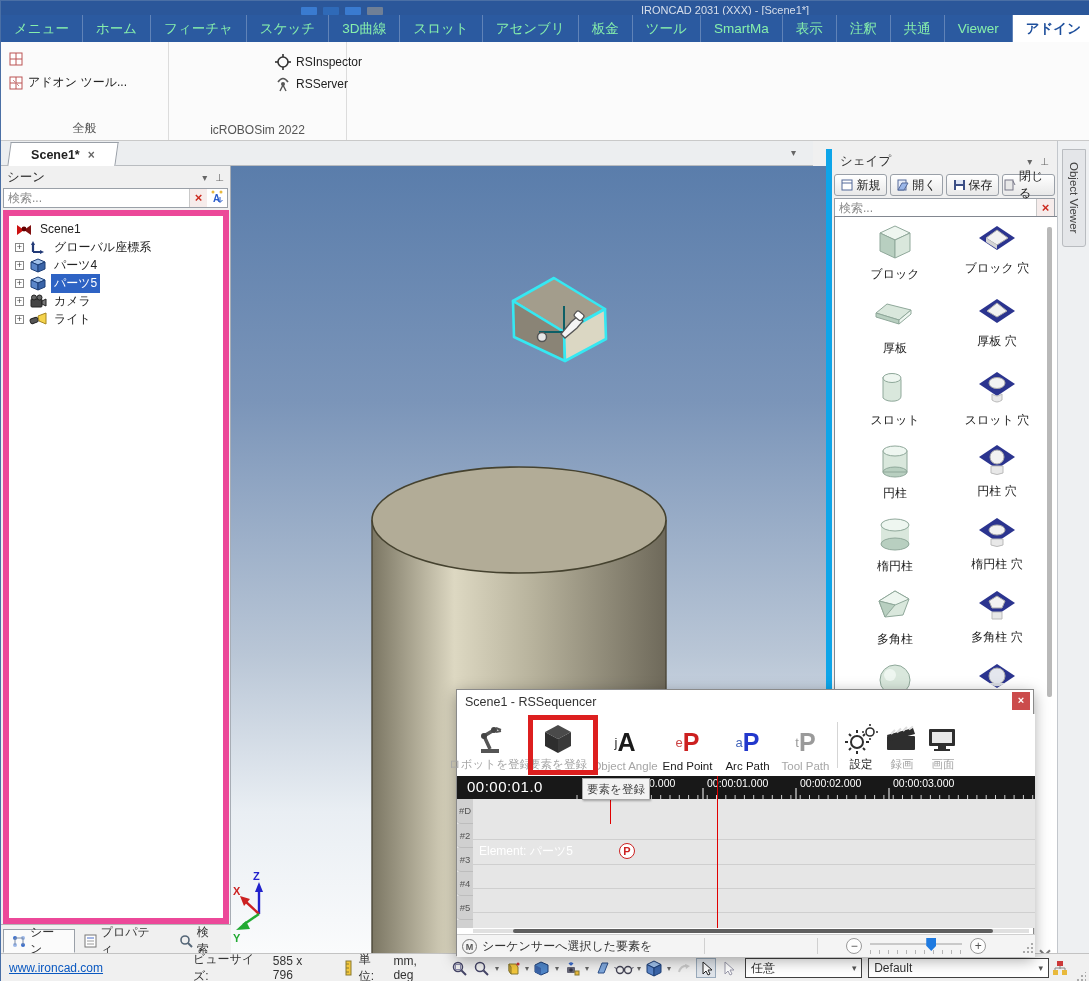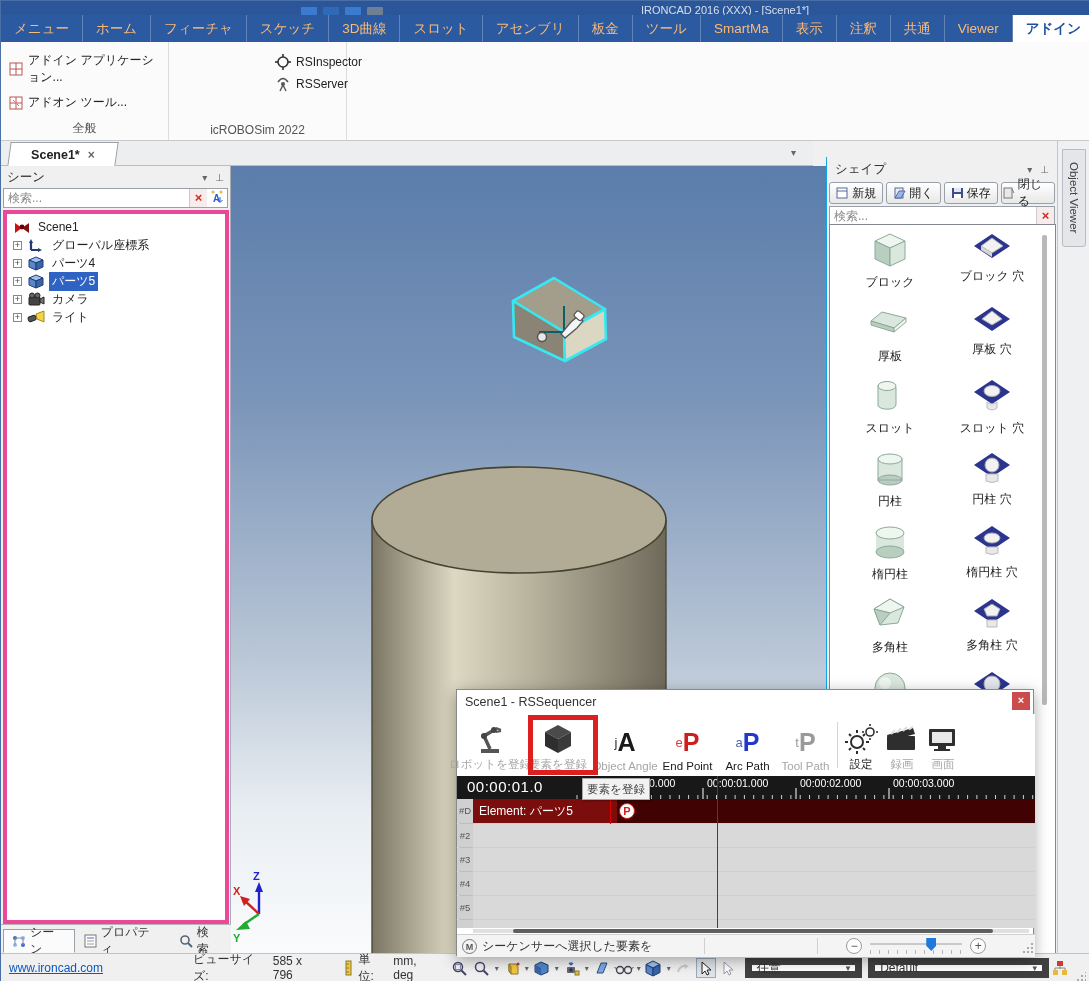--- a/index.html
+++ b/index.html
@@ -7,21 +7,21 @@
     font-family:"Liberation Sans","DejaVu Sans",sans-serif; font-size:12px; color:#222; }
   .abs { position:absolute; }
   #frame { position:relative; width:1089px; height:981px; background:#f0f0f0; border:1px solid #4a6fa5; }
 
   
   #titlebar { left:0; top:0; width:1089px; height:14px; background:#2b579a; overflow:hidden; }
   #titlebar .ttxt { position:absolute; left:640px; top:3px; color:rgba(255,255,255,.8); font-size:11px; white-space:nowrap; }
   #qat { position:absolute; left:300px; top:6px; display:flex; gap:6px; }
   #qat i { display:block; width:16px; height:8px; border-radius:1px; }
   #menubar { left:0; top:14px; width:1089px; height:27px; background:#2b5aa0; display:flex; align-items:stretch; }
-  .menu-tab { color:#fdba74; font-size:13.5px; padding:0 13px; display:flex; align-items:center; border-right:1px solid rgba(255,255,255,.25); cursor:default; white-space:nowrap; }
+  .menu-tab { color:#86efac; font-size:13.5px; padding:0 13px; display:flex; align-items:center; border-right:1px solid rgba(255,255,255,.25); cursor:default; white-space:nowrap; }
   .menu-tab.active { background:#fff; color:#1e4f9c; border-right:none; font-weight:bold; }
 
   
   #ribbon { left:0; top:41px; width:1089px; height:99px; background:#fbfbfb; border-bottom:1px solid #c9c9c9; }
   .rib-group { position:absolute; top:0; height:98px; }
   .rib-group .glabel { position:absolute; bottom:3px; left:0; right:0; text-align:center; color:#555; font-size:12px; }
   #rib-g1 { left:0; width:168px; border-right:1px solid #dcdcdc; }
   .rib-item { display:flex; align-items:center; gap:5px; padding:4px 8px; font-size:12px; color:#222; }
   #rib-g2 { left:168px; width:178px; border-right:1px solid #dcdcdc; }
   #rsseq-btn { position:absolute; left:24px; top:8px; width:80px; text-align:center; }
@@ -37,37 +37,37 @@
   #strip-caret { position:absolute; left:790px; top:6px; color:#666; font-size:10px; }
 
   
   #left-panel { left:0; top:165px; width:230px; height:787px; background:#f0f0f0; border-right:1px solid #a7adb5; }
   .panel-head { height:22px; display:flex; align-items:center; padding:0 6px; color:#333; font-size:12.5px; }
   .panel-head .spacer { flex:1; }
   .panel-head .ic { color:#666; font-size:10px; margin-left:8px; }
   .searchrow { height:20px; margin:0 2px; background:#fff; border:1px solid #9aa0a8; display:flex; align-items:center; }
   .searchrow .ph { flex:1; color:#8a8a8a; padding-left:4px; font-size:12px; }
   .clear-x { width:18px; height:18px; background:#f6eceb; border-left:1px solid #c9c9c9; color:#cc2a1f; font-weight:bold; text-align:center; line-height:17px; font-size:13px; }
-  #tree { position:absolute; left:2px; top:44px; width:226px; height:714px; background:#fff; border:4px solid #ec4899; overflow:hidden; }
+  #tree { position:absolute; left:2px; top:44px; width:226px; height:714px; background:#fff; border:6px solid #ec4899; overflow:hidden; }
   .tree-row { display:flex; align-items:center; height:18px; font-size:12px; white-space:nowrap; }
   .tree-row .exp { width:9px; height:9px; border:1px solid #888; background:#fff; font-size:9px; line-height:7px; text-align:center; color:#444; margin:0 5px 0 6px; }
   .tree-row .noexp { width:0; margin-left:6px; }
   .tree-row .ticon { width:18px; height:15px; margin-right:4px; }
   .tree-row .tlabel { padding:1px 3px; }
   .tree-row .tlabel.sel { background:#2e63c4; color:#fff; }
   #left-tabs { position:absolute; left:0; top:758px; width:230px; height:29px; background:#f0f0f0; border-top:1px solid #b5b5b5; display:flex; align-items:flex-end; padding:0 2px; }
   .ltab { display:flex; align-items:center; gap:4px; height:24px; padding:0 8px; font-size:12px; color:#333; border:1px solid transparent; }
   .ltab.active { background:#fbfbfb; border:1px solid #9aa0a8; border-bottom:1px solid #fbfbfb; }
 
   
   #viewport { left:230px; top:165px; width:595px; height:787px;
     background:linear-gradient(#5a7dab 0%, #7b95b9 30%, #b9c6d6 62%, #e9eef3 82%, #fafbfc 100%); overflow:hidden; }
 
   
-  #right-panel { left:825px; top:156px; width:231px; height:812px; background:#f0f0f0; border-left:1px solid #0ea5e9; }
+  #right-panel { left:825px; top:148px; width:231px; height:812px; background:#f0f0f0; border-left:6px solid #0ea5e9; }
   #shape-head { height:25px; display:flex; align-items:center; padding:0 8px; font-size:12.5px; color:#333; }
   #shape-btns { height:22px; display:flex; gap:3px; padding:0 2px; }
   .sbtn { flex:1; display:flex; align-items:center; justify-content:center; gap:3px; background:linear-gradient(#ffffff,#e8e8e8); border:1px solid #9aa0a8; border-radius:3px; font-size:12px; }
   #catalog { position:absolute; left:2px; top:67px; width:227px; height:743px; background:#fff; border:1px solid #828790; overflow:hidden; }
   .cat-item { position:absolute; width:100px; text-align:center; }
   .cat-item .clabel { font-size:12px; color:#222; margin-top:2px; white-space:nowrap; }
   #cat-scroll { position:absolute; right:8px; top:10px; width:5px; height:470px; background:#b9b9b9; border-radius:2px; }
   #cat-more { position:absolute; right:6px; bottom:6px; width:12px; height:8px; }
   #cat-more::before { content:""; position:absolute; left:2px; top:0px; width:6px; height:6px; border-right:2px solid #777; border-bottom:2px solid #777; transform:rotate(45deg); }
 
@@ -90,21 +90,21 @@
   .letters .sm { font-size:13px; vertical-align:6px; }
   .letters .bg { font-size:25px; font-weight:bold; }
   #annot { position:absolute; left:71px; top:1px; width:70px; height:60px; border:5px solid #dd1f1f; z-index:5; }
   #seq-timebar { position:absolute; left:0; top:86px; width:578px; height:23px; background:#181818; color:#fff; }
   #time-display { position:absolute; left:10px; top:2px; font-size:15px; letter-spacing:.5px; }
   #ruler { position:absolute; left:0; top:0; width:578px; height:23px; }
   #tooltip { position:absolute; left:125px; top:88px; width:68px; height:22px; background:#f2f2f2; border:1px solid #a8a8a8; box-shadow:1px 1px 2px rgba(0,0,0,.3); font-size:11.5px; color:#444; display:flex; align-items:center; justify-content:center; z-index:6; white-space:nowrap; }
   #seq-rows { position:absolute; left:0; top:109px; width:578px; height:129px; overflow:hidden; background:#e6e6e6; }
   .srow { position:absolute; left:0; width:578px; display:flex; }
   .srow .rid { width:16px; background:#d0d0d0; border-bottom:1px solid #bdbdbd; border-radius:0 0 0 4px; font-size:9.5px; color:#555; text-align:center; padding-top:6px; }
-  .srow .rbody { flex:1; background:#d9d9d9; border-bottom:1px solid #cfcfcf; position:relative; }
+  .srow .rbody { flex:1; background:#d9d9d9; border-bottom:1px solid #cfcfcf; position:relative;margin-top:40px; }
   .srow.elem .rbody { background:#400202; }
   .srow.elem .seg { position:absolute; left:0; top:0; bottom:0; width:144px; background:#7c0d0d; }
   .srow.elem .etext { position:absolute; left:6px; top:4px; color:#fff; font-size:12px; white-space:nowrap; z-index:2; }
   .pmark { position:absolute; left:146px; top:4px; width:16px; height:16px; border-radius:50%; background:#fff; border:1px solid #cc2222; color:#cc2222; font-weight:bold; font-size:11px; text-align:center; line-height:15px; z-index:3; }
   #playhead { position:absolute; left:260px; top:86px; width:1px; height:152px; background:#e00000; z-index:4; }
   #pline { position:absolute; left:153px; top:109px; width:1px; height:25px; background:#e00000; z-index:4; }
   #hscroll { position:absolute; left:16px; top:239px; width:556px; height:4px; background:#e0e0e0; }
   #hscroll .thumb { position:absolute; left:40px; width:480px; height:4px; background:#5f5f5f; border-radius:2px; }
   #seq-status { position:absolute; left:0; top:244px; width:578px; height:23px; background:#f4f4f4; border-top:1px solid #d0d0d0; display:flex; align-items:center; font-size:12px; color:#333; }
   #seq-status .mcirc { width:15px; height:15px; border-radius:50%; border:1px solid #777; color:#555; font-size:9px; font-weight:bold; text-align:center; line-height:14px; margin:0 5px; }
@@ -123,21 +123,21 @@
                radial-gradient(circle at 11px 9px,#aaa 1.2px,transparent 1.5px),
                radial-gradient(circle at 11px 5px,#aaa 1.2px,transparent 1.5px),
                radial-gradient(circle at 11px 1px,#aaa 1.2px,transparent 1.5px); }
 
   
   #statusbar { left:0; top:952px; width:1089px; height:29px; background:#f0f0f0; border-top:1px solid #c3c3c3; display:flex; align-items:center; font-size:12px; color:#333; }
   #statusbar .link { color:#0a58c0; text-decoration:underline; margin:0 10px 0 8px; }
   #statusbar .stat-ic { display:flex; align-items:center; justify-content:center; width:20px; height:20px; margin:0 1px; }
   #statusbar .stat-ic.pressed { background:#dfe4ea; border:1px solid #9ab; }
   #statusbar .scaret { font-size:8px; color:#666; margin:0 2px; }
-  .combo { height:20px; background:#fff; border:7px solid #404040; display:flex; align-items:center; font-size:12px; padding-left:5px; position:relative; margin-left:6px; }
+  .combo { height:20px; background:#fff; border:1px solid #404040; display:flex; align-items:center; font-size:12px; padding-left:5px; position:relative; margin-left:6px; }
   .combo .cv { flex:1; }
   .combo .ccaret { width:14px; text-align:center; color:#555; font-size:9px; }
   #sb-grip { margin:0 4px 0 6px; width:10px; height:10px; align-self:flex-end;
     background:radial-gradient(circle at 2px 8px,#aaa 1px,transparent 1.4px),
                radial-gradient(circle at 6px 8px,#aaa 1px,transparent 1.4px),
                radial-gradient(circle at 6px 4px,#aaa 1px,transparent 1.4px),
                radial-gradient(circle at 10px 8px,#aaa 1px,transparent 1.4px),
                radial-gradient(circle at 10px 4px,#aaa 1px,transparent 1.4px),
                radial-gradient(circle at 10px 0px,#aaa 1px,transparent 1.4px); }
 </style>
@@ -146,21 +146,21 @@
 
 <div id="frame">
 
   <div class="abs" id="titlebar">
     <div id="qat">
       <i style="background:#3a7bd0"></i>
       <i style="background:#2f6ab8"></i>
       <i style="background:#3a7bd0"></i>
       <i style="background:#6f7f96"></i>
     </div>
-    <span class="ttxt">IRONCAD 2016 (XXX)  -  [Scene1*]</span>
+    <span class="ttxt">IRONCAD 2031 (XXX)  -  [Scene1*]</span>
   </div>
 
   <div class="abs" id="menubar">
     <div id="menu-tabs" style="display:flex">
         <div class="menu-tab">メニュー</div>
         <div class="menu-tab">ホーム</div>
         <div class="menu-tab">フィーチャ</div>
         <div class="menu-tab">スケッチ</div>
         <div class="menu-tab">3D曲線</div>
         <div class="menu-tab">スロット</div>
@@ -181,21 +181,20 @@
     <div class="rib-group" id="rib-g1">
       <div id="rib-g1-items" style="padding-top:6px">
           <div class="rib-item">
             <span style="display: inline-flex;">
               <svg width="14" height="14" viewBox="0 0 14 14">
                 <rect x="1" y="1" width="12" height="12" fill="#fff" stroke="#b55"></rect>
                 <line x1="1" y1="7" x2="13" y2="7" stroke="#b55"></line>
                 <line x1="7" y1="1" x2="7" y2="13" stroke="#b55"></line>
               </svg>
             </span>
-            <span>アドイン アプリケーション...</span>
           </div>
           <div class="rib-item">
             <span style="display: inline-flex;">
               <svg width="14" height="14" viewBox="0 0 14 14">
                 <rect x="1" y="1" width="12" height="12" fill="#fff" stroke="#b55"></rect>
                 <line x1="1" y1="7" x2="13" y2="7" stroke="#b55"></line>
                 <line x1="7" y1="1" x2="7" y2="13" stroke="#b55"></line>
                 <line x1="4" y1="4" x2="10" y2="10" stroke="#c88"></line>
               </svg>
             </span>

